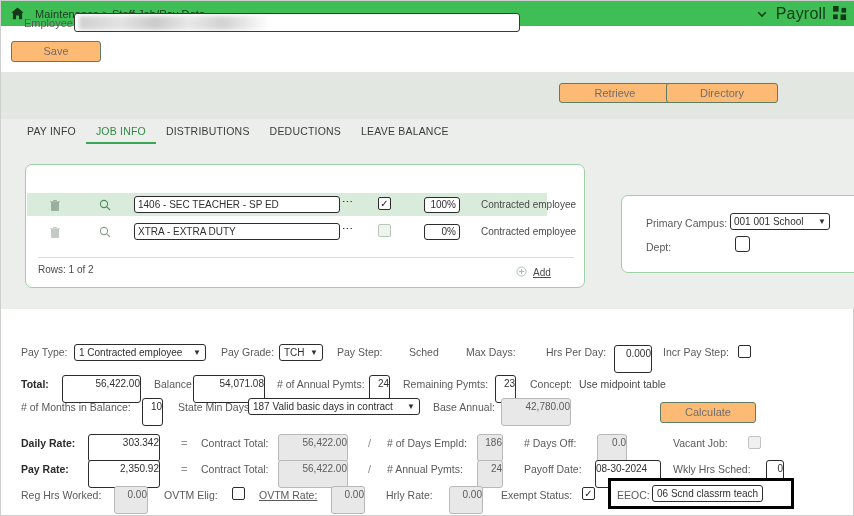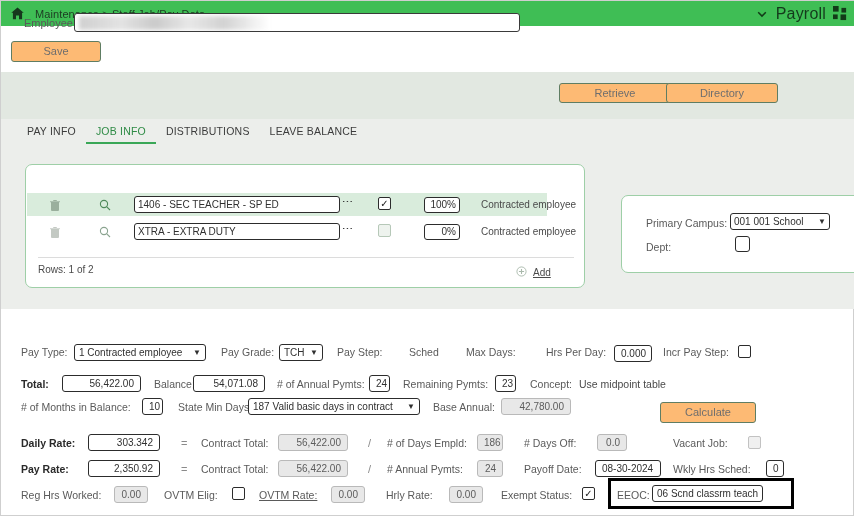--- a/index.html
+++ b/index.html
@@ -257,25 +257,25 @@
     position: absolute; font-size: 10.5px; color: #5a5a5a;
     white-space: nowrap;
   }
   .lbl.bold { color: #2a2a2a; font-weight: bold; }
   .lbl.plainblk { color: #4a4a4a; }
   .inp {
     position: absolute;
     border: 1px solid #2c2c2c;
     border-radius: 3px;
     background: #ffffff;
-    height: 17px;
+    height: 28px;
     font-size: 10px;
     color: #303030;
     text-align: right;
-    padding: 0 6px;
+    padding: 0 0;
     line-height: 15px;
     white-space: nowrap; overflow: hidden;
   }
   .inp.ro {
     background: #e8e8e8;
     border-color: #b9b9b9;
     color: #5c5c5c;
   }
   .inp.left { text-align: left; }
   .eq { position: absolute; font-size: 11px; color: #8a8a8a; }
@@ -348,20 +348,21 @@
   <div class="emp-input">
     <div class="emp-redact"></div>
   </div>
   <button class="btn btn-retrieve">Retrieve</button>
   <button class="btn btn-directory">Directory</button>
 
   <div class="tabs">
     <div class="tab">PAY INFO</div>
     <div class="tab active">JOB INFO</div>
     <div class="tab">DISTRIBUTIONS</div>
+    <div class="tab">DEDUCTIONS</div>
     <div class="tab">LEAVE BALANCE</div>
   </div>
 
   <div class="panelzone"></div>
 
   <div class="card job-card">
 
 
     <div class="row-band" style="top:28px;"></div>
     <div class="jt-cell ico-btn" style="left:22px; top:32px;">

